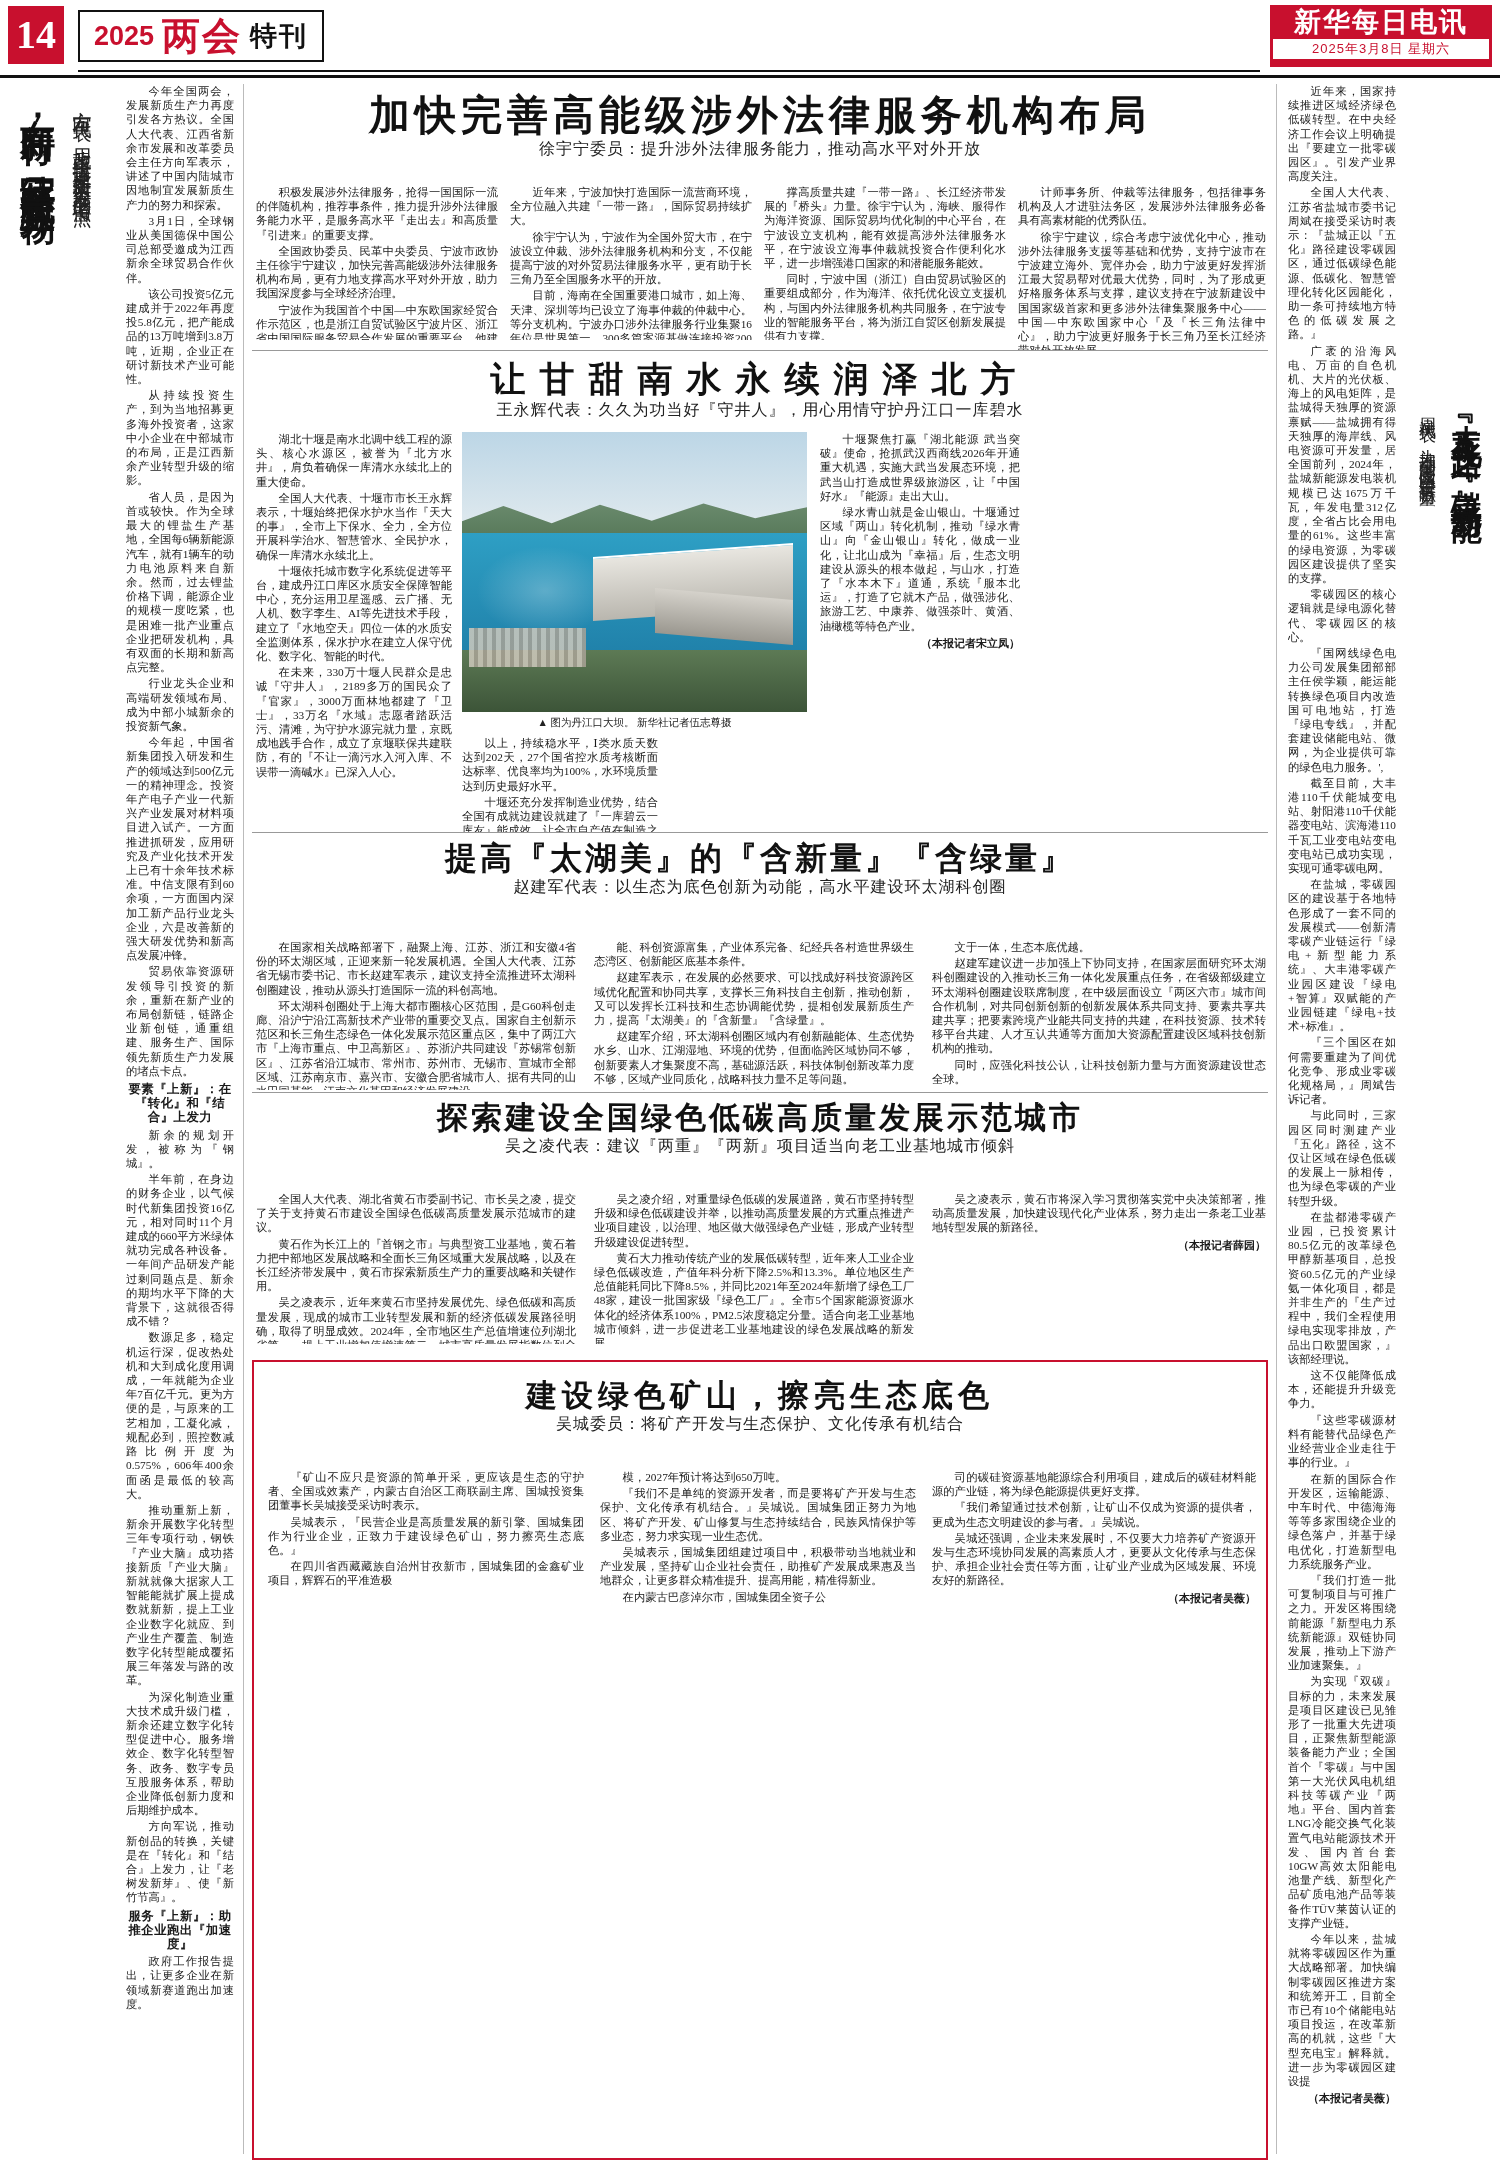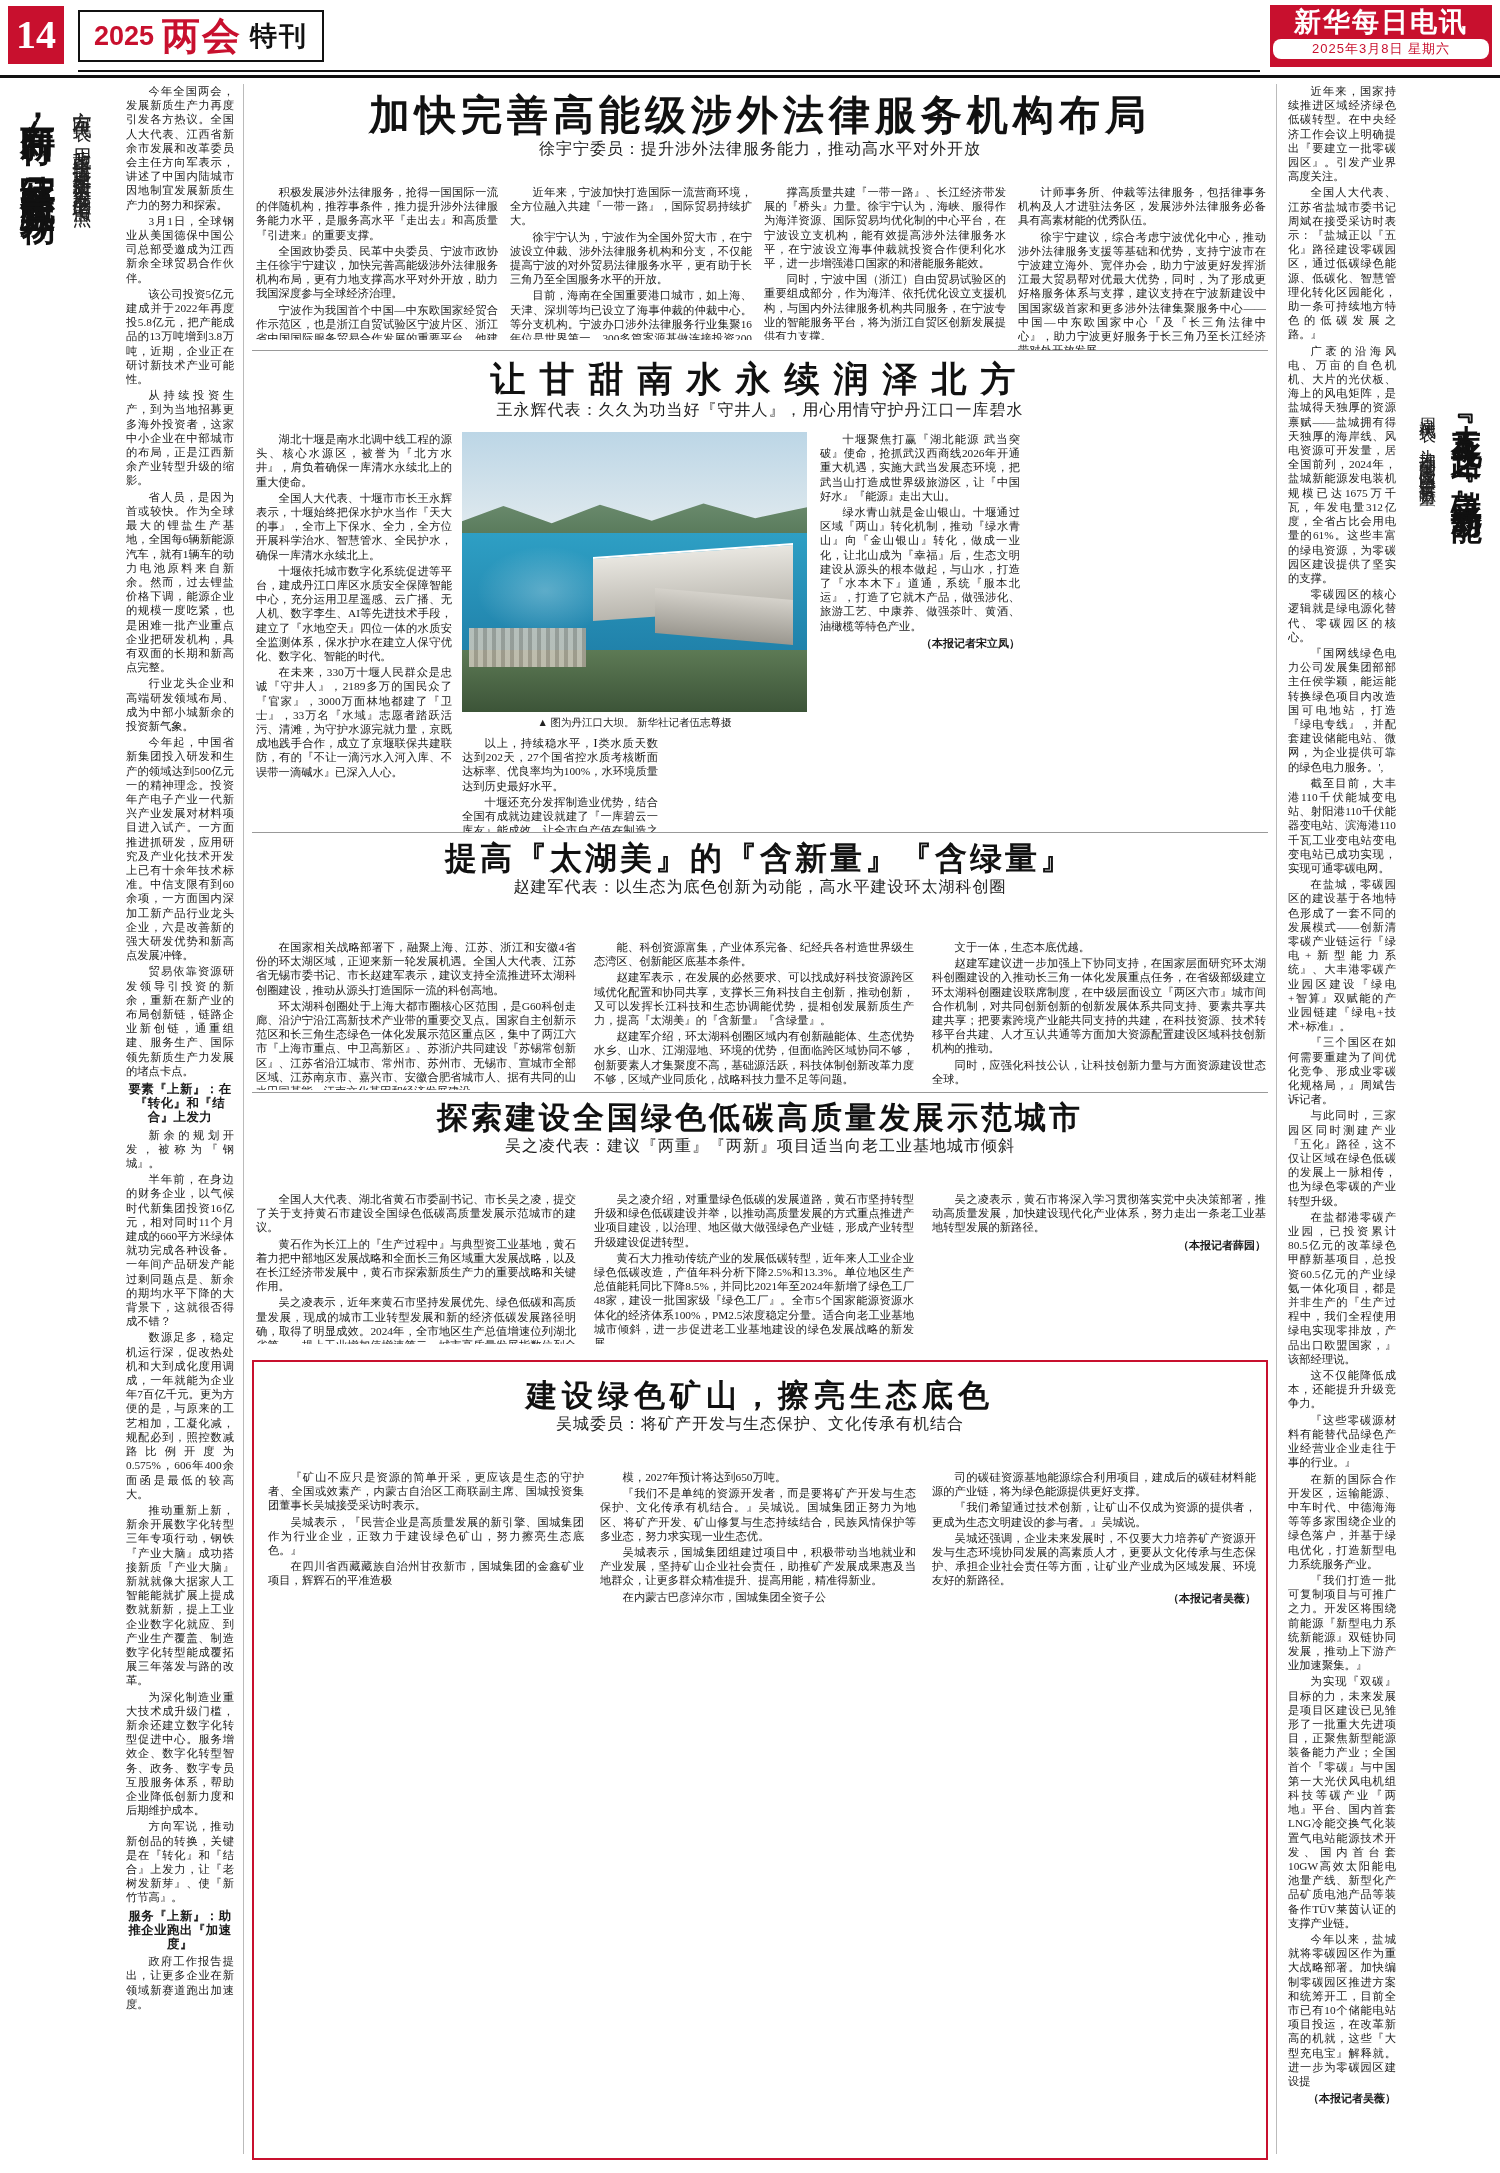--- a/index.html
+++ b/index.html
@@ -91,21 +91,20 @@
     letter-spacing: 2px;
   }
   .nameplate .np-date {
     font-family: "Liberation Sans", sans-serif;
     font-size: 13px;
     line-height: 20px;
     letter-spacing: 1px;
     background: #fff;
     color: #c8102e;
     margin: 0 3px;
-    border-radius: 8px;
   }
   .mh-rule {
     position: absolute;
     left: 78px; right: 240px; top: 70px;
     height: 2px;
     background: #111;
   }
 
   
   .v-head {
@@ -425,21 +424,21 @@
 
   <div class="hr-thin" style="left:252px; top:1092px; width:1016px;"></div>
 
   <div class="headline" id="a4-headline">
     <div class="h-main">探索建设全国绿色低碳高质量发展示范城市</div>
     <div class="h-sub">吴之凌代表：建议『两重』『两新』项目适当向老工业基地城市倾斜</div>
   </div>
 
   <div class="col" style="left:256px; top:1192px; width:320px; height:152px;">
     <p>全国人大代表、湖北省黄石市委副书记、市长吴之凌，提交了关于支持黄石市建设全国绿色低碳高质量发展示范城市的建议。</p>
-    <p>黄石作为长江上的『生产过程中』与典型资工业基地，黄石着力把中部地区发展战略和全面长三角区域重大发展战略，以及在长江经济带发展中，黄石市探索新质生产力的重要战略和关键作用。</p>
+    <p>黄石作为长江上的『首钢之市』与典型资工业基地，黄石着力把中部地区发展战略和全面长三角区域重大发展战略，以及在长江经济带发展中，黄石市探索新质生产力的重要战略和关键作用。</p>
     <p>吴之凌表示，近年来黄石市坚持发展优先、绿色低碳和高质量发展，现成的城市工业转型发展和新的经济低碳发展路径明确，取得了明显成效。2024年，全市地区生产总值增速位列湖北省第一，规上工业增加值增速第二，城市高质量发展指数位列全省排名第三。</p>
   </div>
   <div class="col" style="left:594px; top:1192px; width:320px; height:152px;">
     <p>吴之凌介绍，对重量绿色低碳的发展道路，黄石市坚持转型升级和绿色低碳建设并举，以推动高质量发展的方式重点推进产业项目建设，以治理、地区做大做强绿色产业链，形成产业转型升级建设促进转型。</p>
     <p>黄石大力推动传统产业的发展低碳转型，近年来人工业企业绿色低碳改造，产值年科分析下降2.5%和13.3%。单位地区生产总值能耗同比下降8.5%，并同比2021年至2024年新增了绿色工厂48家，建设一批国家级『绿色工厂』。全市5个国家能源资源水体化的经济体系100%，PM2.5浓度稳定分量。适合向老工业基地城市倾斜，进一步促进老工业基地建设的绿色发展战略的新发展。</p>
 
   </div>
   <div class="col" style="left:932px; top:1192px; width:334px; height:152px;">
     <p>吴之凌表示，黄石市将深入学习贯彻落实党中央决策部署，推动高质量发展，加快建设现代化产业体系，努力走出一条老工业基地转型发展的新路径。</p>
     <p class="byline">（本报记者薛园）</p>

